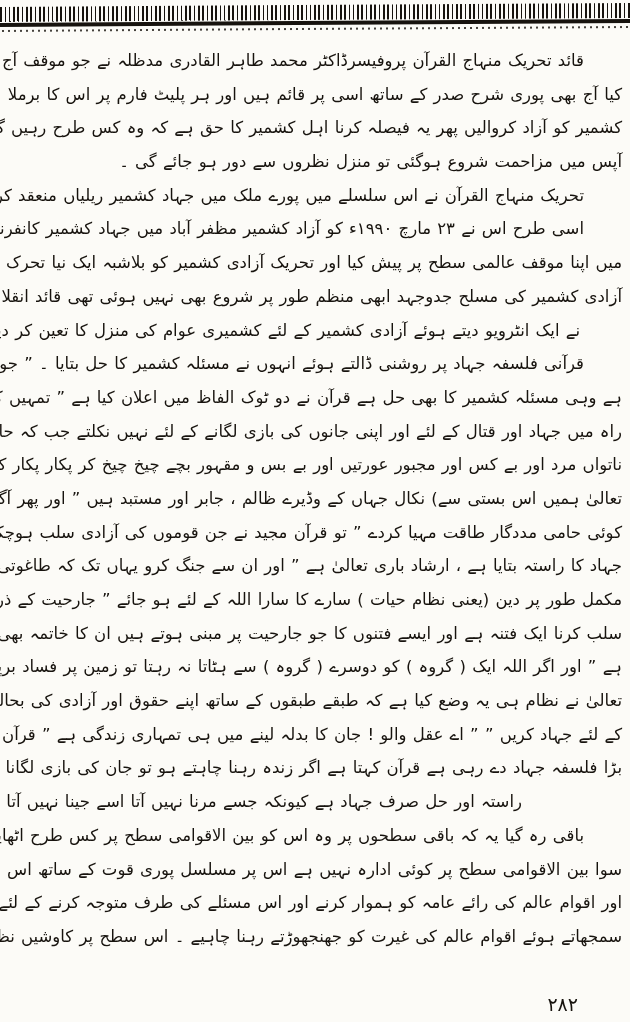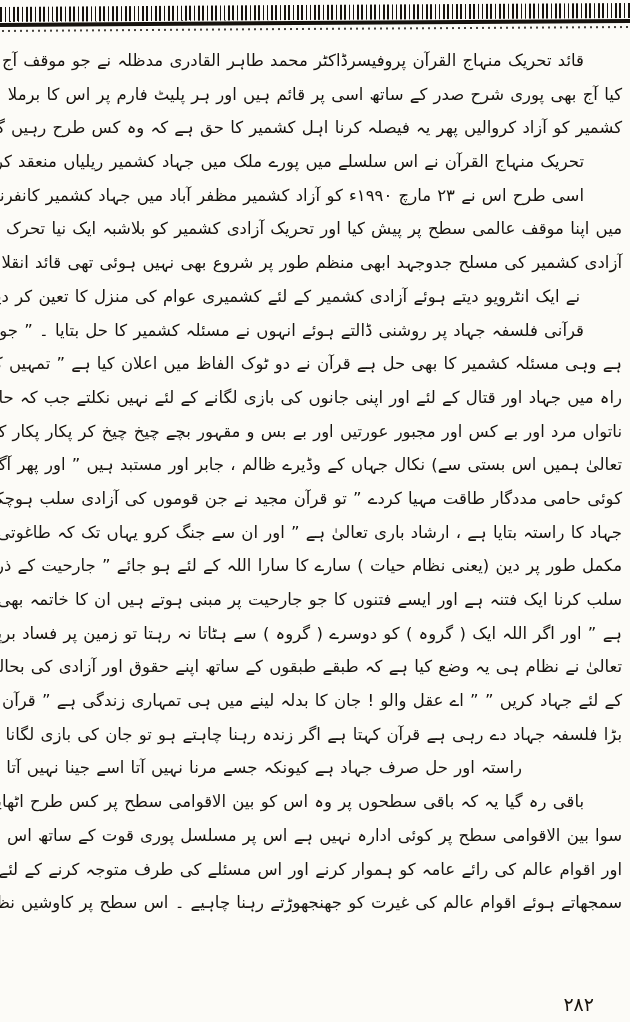--- a/index.html
+++ b/index.html
@@ -40,39 +40,40 @@
     height:33.7px;
     line-height:33.7px;
     font-size:16.5px;
     letter-spacing:0;
     word-spacing:1px;
     overflow:visible;
   }
   .line.fill { text-align:justify; text-align-last:justify; }
   .line.rt   { text-align:right; }
   .pagenum {
-    position:absolute; top:992px; right:36px;
+    position:absolute; top:992px; right:52px;
     font-size:19px; line-height:24px;
     direction:rtl;
   }
 </style>
 </head>
 <body>
 
 <div class="page" style="background: rgb(252, 251, 247); color: rgb(23, 19, 14);">
   <div class="ornament">
     <div class="comb"></div>
     <div class="bar"></div>
     <div class="dashes"></div>
   </div>
 
   <div class="textblock">
       <div class="line fill" style="padding-right: 38px;">قائد تحریک منہاج القرآن پروفیسرڈاکٹر محمد طاہر القادری مدظلہ نے جو موقف آج سے چار سال قبل اختیار</div>
       <div class="line fill">کیا آج بھی پوری شرح صدر کے ساتھ اسی پر قائم ہیں اور ہر پلیٹ فارم پر اس کا برملا اظہار کرتے ہیں ۔ کہ پہلے</div>
       <div class="line fill">کشمیر کو آزاد کروالیں پھر یہ فیصلہ کرنا اہل کشمیر کا حق ہے کہ وہ کس طرح رہیں گے ، اگر منزل پر پہنچنے سے پہلے</div>
+      <div class="line rt">آپس میں مزاحمت شروع ہوگئی تو منزل نظروں سے دور ہو جائے گی ۔</div>
       <div class="line fill" style="padding-right: 38px;">تحریک منہاج القرآن نے اس سلسلے میں پورے ملک میں جہاد کشمیر ریلیاں منعقد کرکے ملک کے سیاسی</div>
       <div class="line fill" style="padding-right: 38px;">اسی طرح اس نے ۲۳ مارچ ۱۹۹۰ء کو آزاد کشمیر مظفر آباد میں جہاد کشمیر کانفرنس منعقد کرکے دو ٹوک الفاظ</div>
       <div class="line fill">میں اپنا موقف عالمی سطح پر پیش کیا اور تحریک آزادی کشمیر کو بلاشبہ ایک نیا تحرک دیا ۔ اس سے قبل جب تحریک</div>
       <div class="line fill">آزادی کشمیر کی مسلح جدوجہد ابھی منظم طور پر شروع بھی نہیں ہوئی تھی قائد انقلاب پروفیسرڈاکٹر محمد طاہر القادری</div>
       <div class="line rt" style="padding-right: 42px;">نے ایک انٹرویو دیتے ہوئے آزادی کشمیر کے لئے کشمیری عوام کی منزل کا تعین کر دیا تھا</div>
       <div class="line fill" style="padding-right: 38px;">قرآنی فلسفہ جہاد پر روشنی ڈالتے ہوئے انہوں نے مسئلہ کشمیر کا حل بتایا ۔ ” جو حل ہمیں قرآن مجید نے دیا</div>
       <div class="line fill">ہے وہی مسئلہ کشمیر کا بھی حل ہے قرآن نے دو ٹوک الفاظ میں اعلان کیا ہے ” تمہیں کیا ہوگیا ہے کہ تم اللہ کی</div>
       <div class="line fill">راہ میں جہاد اور قتال کے لئے اور اپنی جانوں کی بازی لگانے کے لئے نہیں نکلتے جب کہ حالت یہ ہے کہ کمزور اور</div>
       <div class="line fill">ناتواں مرد اور بے کس اور مجبور عورتیں اور بے بس و مقہور بچے چیخ چیخ کر پکار پکار کر کہہ رہے ہیں کہ اے اللہ</div>
       <div class="line fill">تعالیٰ ہمیں اس بستی سے) نکال جہاں کے وڈیرے ظالم ، جابر اور مستبد ہیں ” اور پھر آگے فرمایا کہ ” ہمارے لئے</div>

